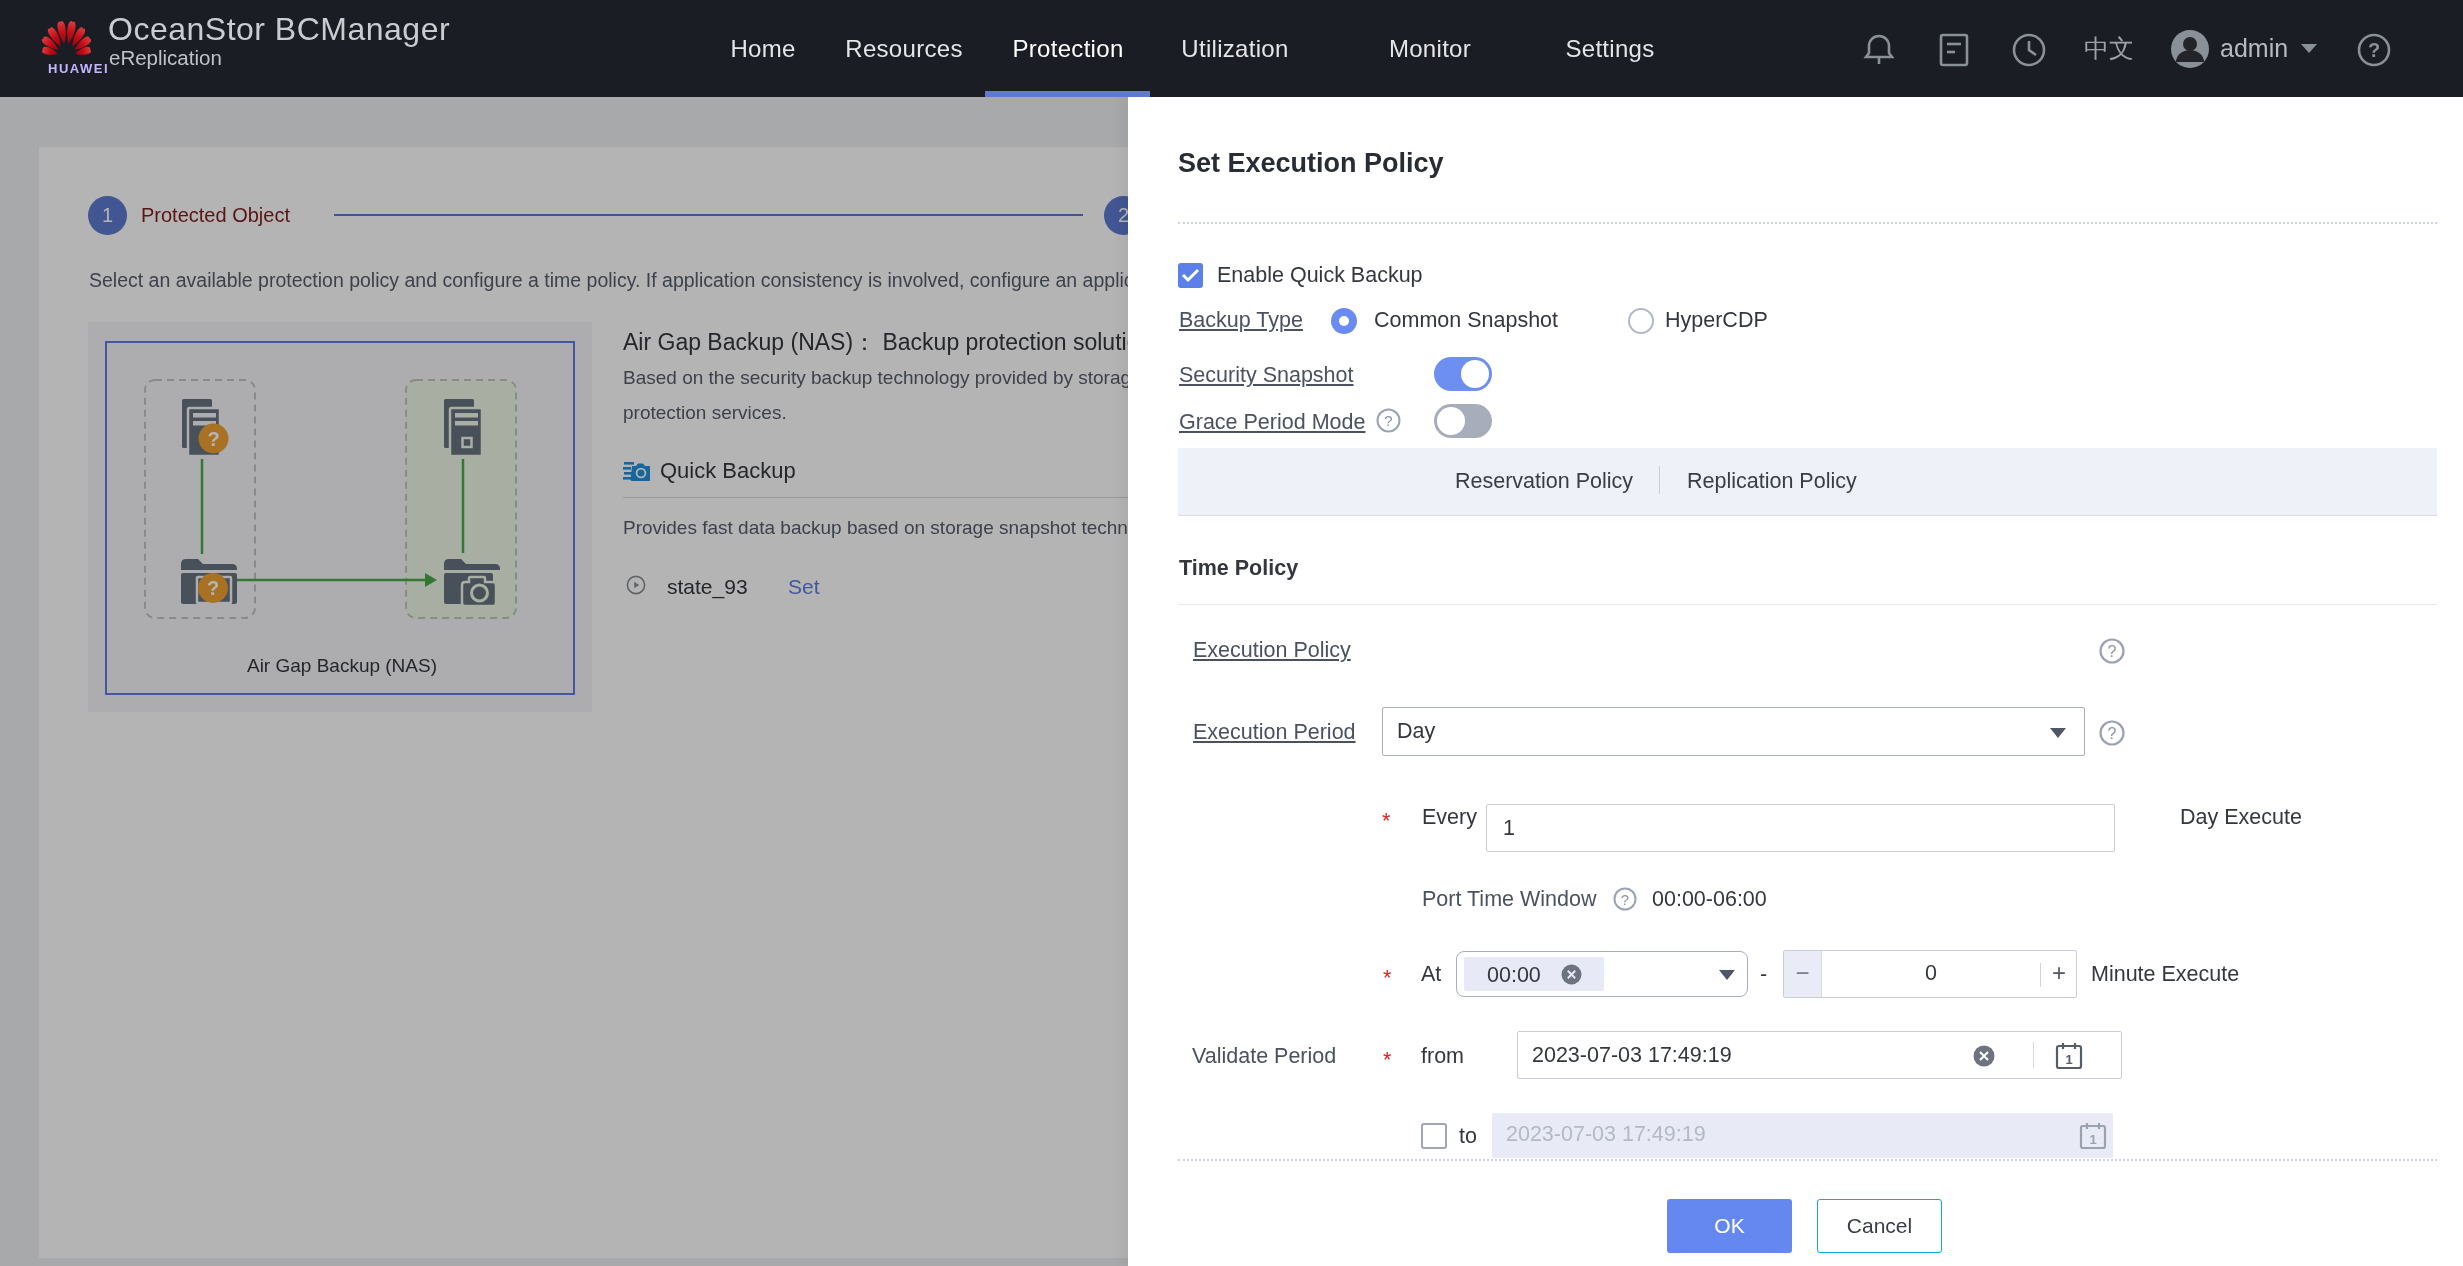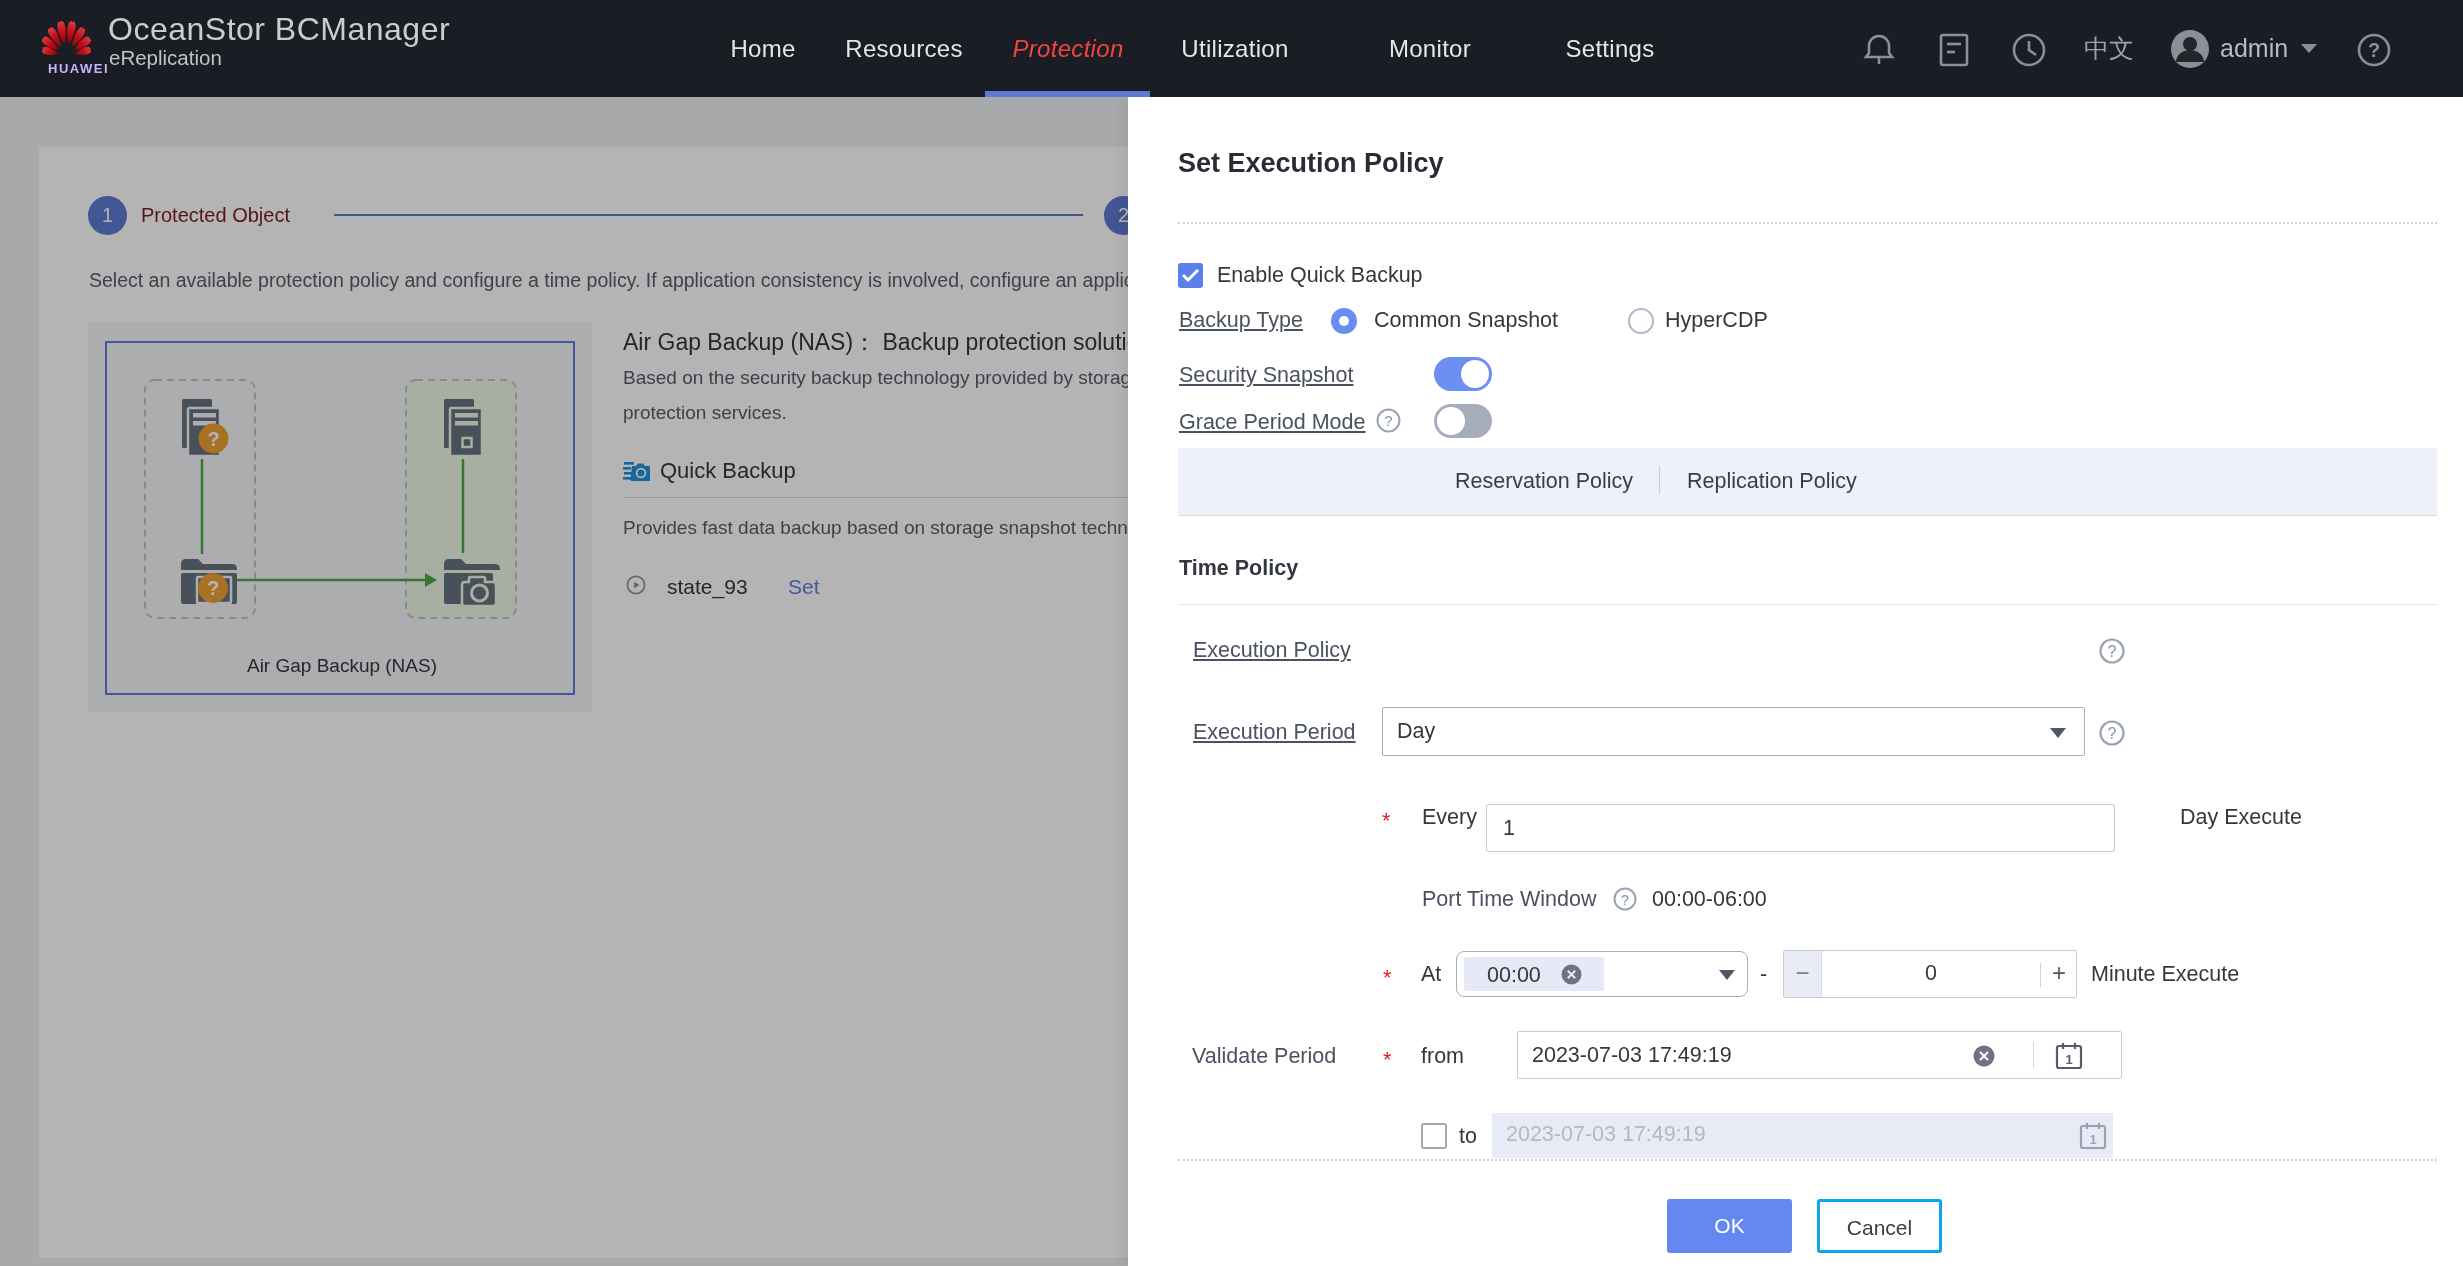--- a/index.html
+++ b/index.html
@@ -7,21 +7,21 @@
   body { font-family:"Liberation Sans", sans-serif; background:#eef0f2; position:relative; }
   .abs { position:absolute; }
 
   
   #header { position:absolute; left:0; top:0; width:2463px; height:97px; background:#1b1d24; z-index:50; }
   #logo-flower { position:absolute; left:39px; top:14px; }
   #huawei-word { position:absolute; left:48px; top:61px; width:56px; text-align:left; color:#c4b5fd; font-size:13px; font-weight:bold; letter-spacing:1.5px; }
   #prod-title { position:absolute; left:108px; top:11px; color:#c9ccd1; font-size:32px; letter-spacing:0.5px; }
   #prod-sub { position:absolute; left:109px; top:46px; color:#bfc3c8; font-size:20.5px; }
   .nav-item { position:absolute; top:0; height:97px; line-height:97px; color:#e4e6e9; font-size:24px; letter-spacing:0.3px; transform:translateX(-50%); }
-  #nav-protection { color:#ef4444;font-style:italic; }
+  #nav-protection { color:#ffffff; }
   #prot-underline { position:absolute; left:985px; top:91px; width:165px; height:6px; background:#5f7ad2; }
   .hicon { position:absolute; top:31px; }
   #admin-name { position:absolute; left:2220px; top:0; height:97px; line-height:97px; color:#b6bac1; font-size:25px; }
   #admin-caret { position:absolute; left:2301px; top:44px; width:0; height:0; border-left:8px solid transparent; border-right:8px solid transparent; border-top:9px solid #8a9098; }
   #zhongwen { position:absolute; left:2084px; top:0; height:97px; line-height:97px; color:#9da2aa; font-size:25px; }
 
   
   #page { position:absolute; left:0; top:97px; width:2463px; height:1169px; background:#eef0f2; }
   #panel { position:absolute; left:39px; top:50px; width:2400px; height:1111px; background:#ffffff; }
   #step1-circle { position:absolute; left:88px; top:99px; width:39px; height:39px; border-radius:50%; background:#5f7ad2; color:#fff; font-size:20px; text-align:center; line-height:39px; }
@@ -128,21 +128,21 @@
   #in-from span { position:absolute; left:14px; top:11px; font-size:21.5px; color:#33373e; }
   #from-sep { position:absolute; left:905px; top:945px; width:1px; height:26px; background:#d5d8e0; }
 
   #cb-to { position:absolute; left:293px; top:1026px; width:26px; height:26px; background:#fff; border:2px solid #a0a6b5; border-radius:3px; }
   #lb-to { position:absolute; left:331px; top:1027px; font-size:21.5px; color:#33373e; }
   #in-to { position:absolute; left:364px; top:1016px; width:621px; height:45px; background:#e8ebf5; border-radius:2px; }
   #in-to span { position:absolute; left:14px; top:9px; font-size:21.5px; color:#b3b9c6; }
 
   #d-dot2 { position:absolute; left:50px; top:1062px; width:1259px; height:0; border-top:2px dotted #ccd3e4; }
   #btn-ok { position:absolute; left:539px; top:1102px; width:125px; height:54px; background:#6588f0; border-radius:3px; color:#fff; font-size:21px; text-align:center; line-height:54px; }
-  #btn-cancel { position:absolute; left:689px; top:1102px; width:125px; height:54px; background:#fff; border:3px solid #0ea5e9; border-radius:3px; color:#383d46; font-size:21px; text-align:center; line-height:52px; }
+  #btn-cancel { position:absolute; left:689px; top:1102px; width:125px; height:54px; background:#fff; border:1px solid #0ea5e9; border-radius:3px; color:#383d46; font-size:21px; text-align:center; line-height:52px; }
 </style>
 </head>
 <body>
 
 <div id="page">
   <div id="panel"></div>
   <div id="step1-circle">1</div>
   <div id="step1-label">Protected Object</div>
   <div id="step-line"></div>
   <div id="step2-circle">2</div>

